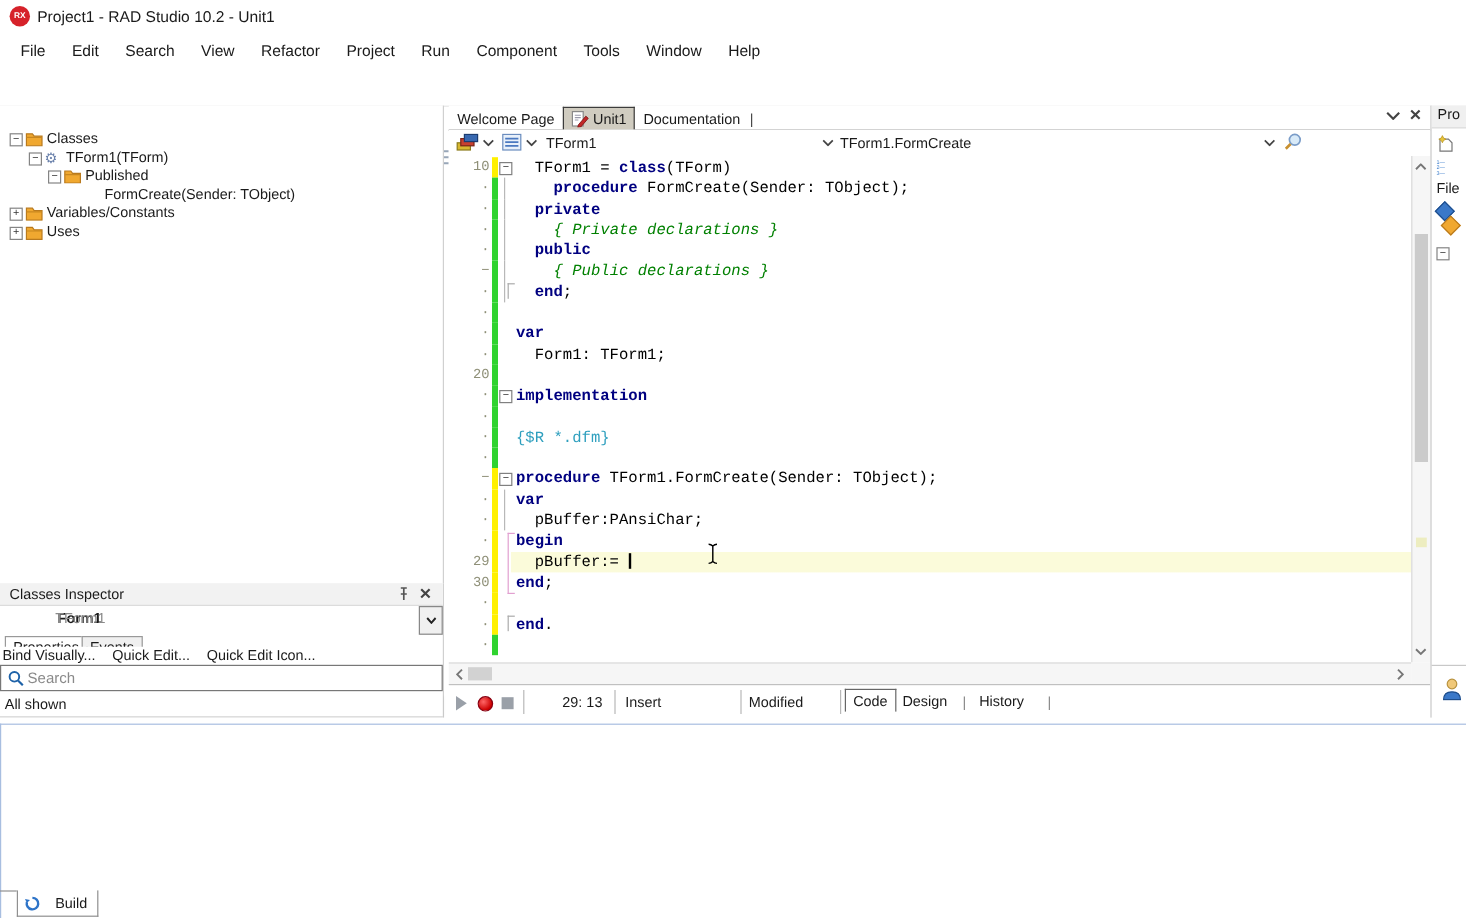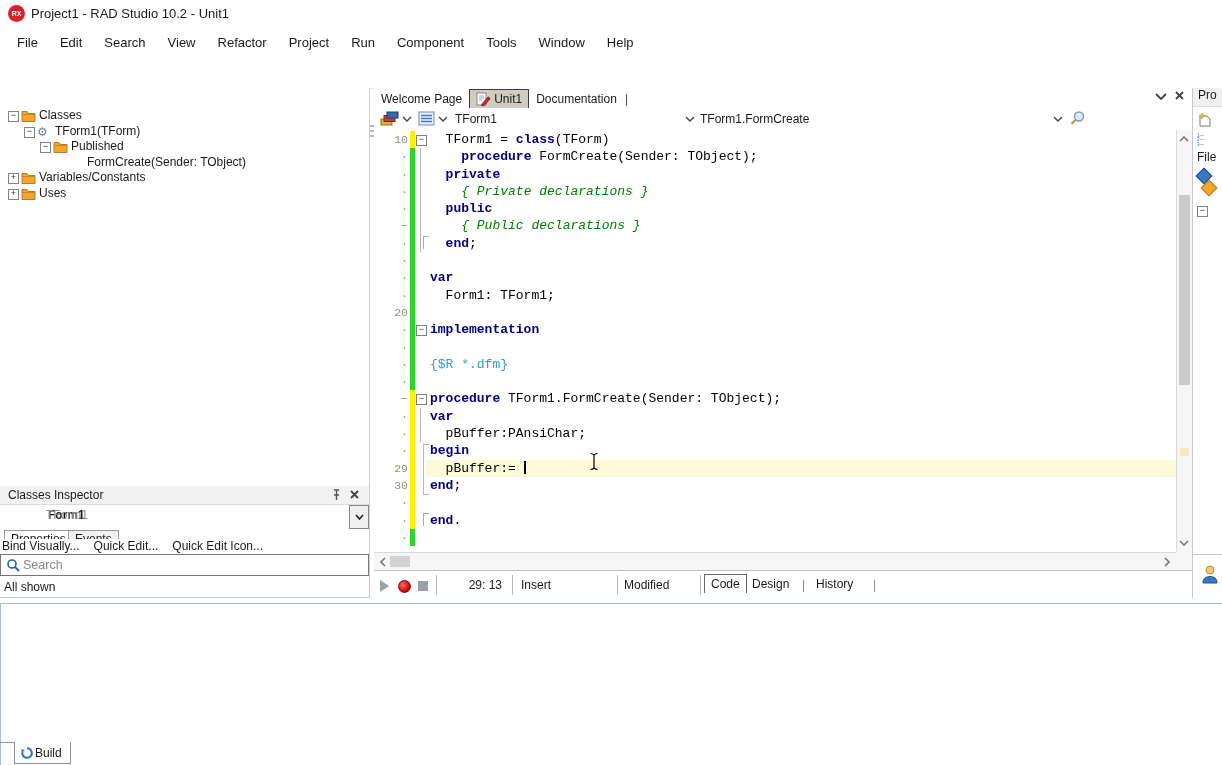--- a/index.html
+++ b/index.html
@@ -128,21 +128,21 @@
   #sliv-sep{position:absolute;left:0;right:0;top:466px;height:1px;background:#C8C8C8;}
 
   
   #messages{left:0;top:598px;width:1222px;height:167px;background:#fff;}
   #m-topline{left:0;top:5px;width:1222px;height:1px;background:#A8BEE0;}
   #m-leftline{left:0;top:5px;width:1px;height:162px;background:#A8BEE0;}
   #m-header{left:1px;top:6px;width:1221px;height:22px;background:#EDF0F4;border-bottom:1px solid #D8DEE8;}
   #m-header span{position:absolute;left:12px;top:4px;font-size:12.5px;}
   #m-tabrow{left:0;top:143px;width:1222px;height:24px;}
   #build-tab{position:absolute;left:14px;top:1px;height:21px;border:1px solid #909090;border-top:none;background:#fff;
-             display:flex;align-items:center;gap:1px;padding:0 8px 0 5px;font-size:12px;}
+             display:flex;align-items:center;gap:12px;padding:0 8px 0 5px;font-size:12px;}
   #m-tabline{position:absolute;left:0;top:1px;width:14px;height:1px;background:#909090;}
 
   #mouse-cursor{left:588px;top:452px;}
 </style>
 </head>
 <body>
 
 <div class="abs" id="titlebar">
   <div class="abs" id="app-logo">RX</div>
   <div class="abs" id="title-text">Project1 - RAD Studio 10.2 - Unit1</div>

